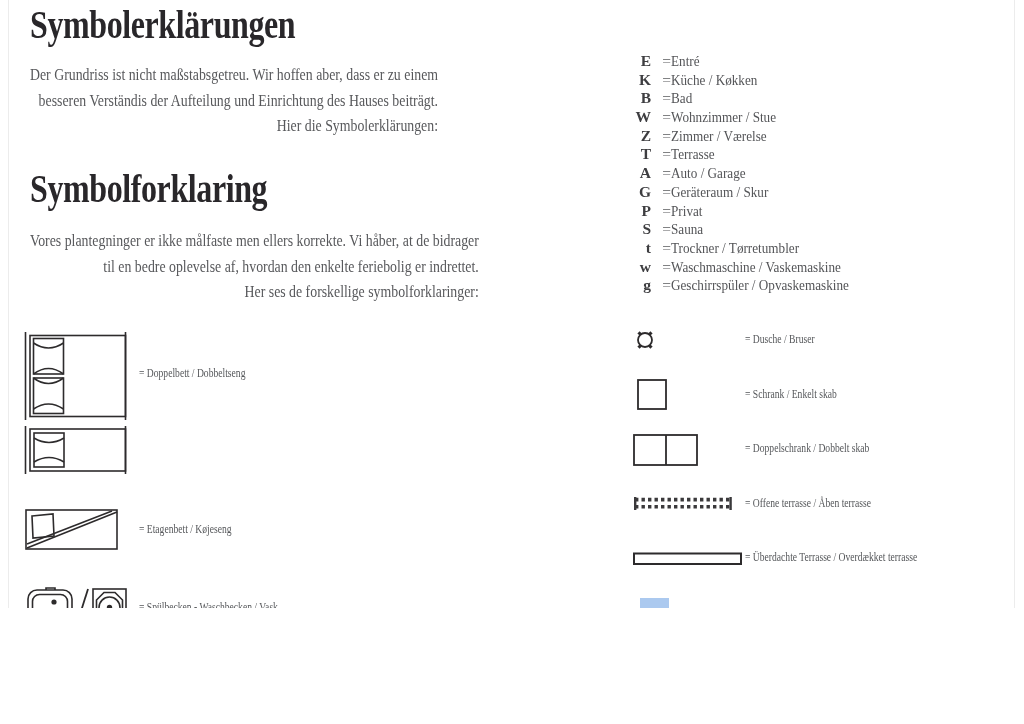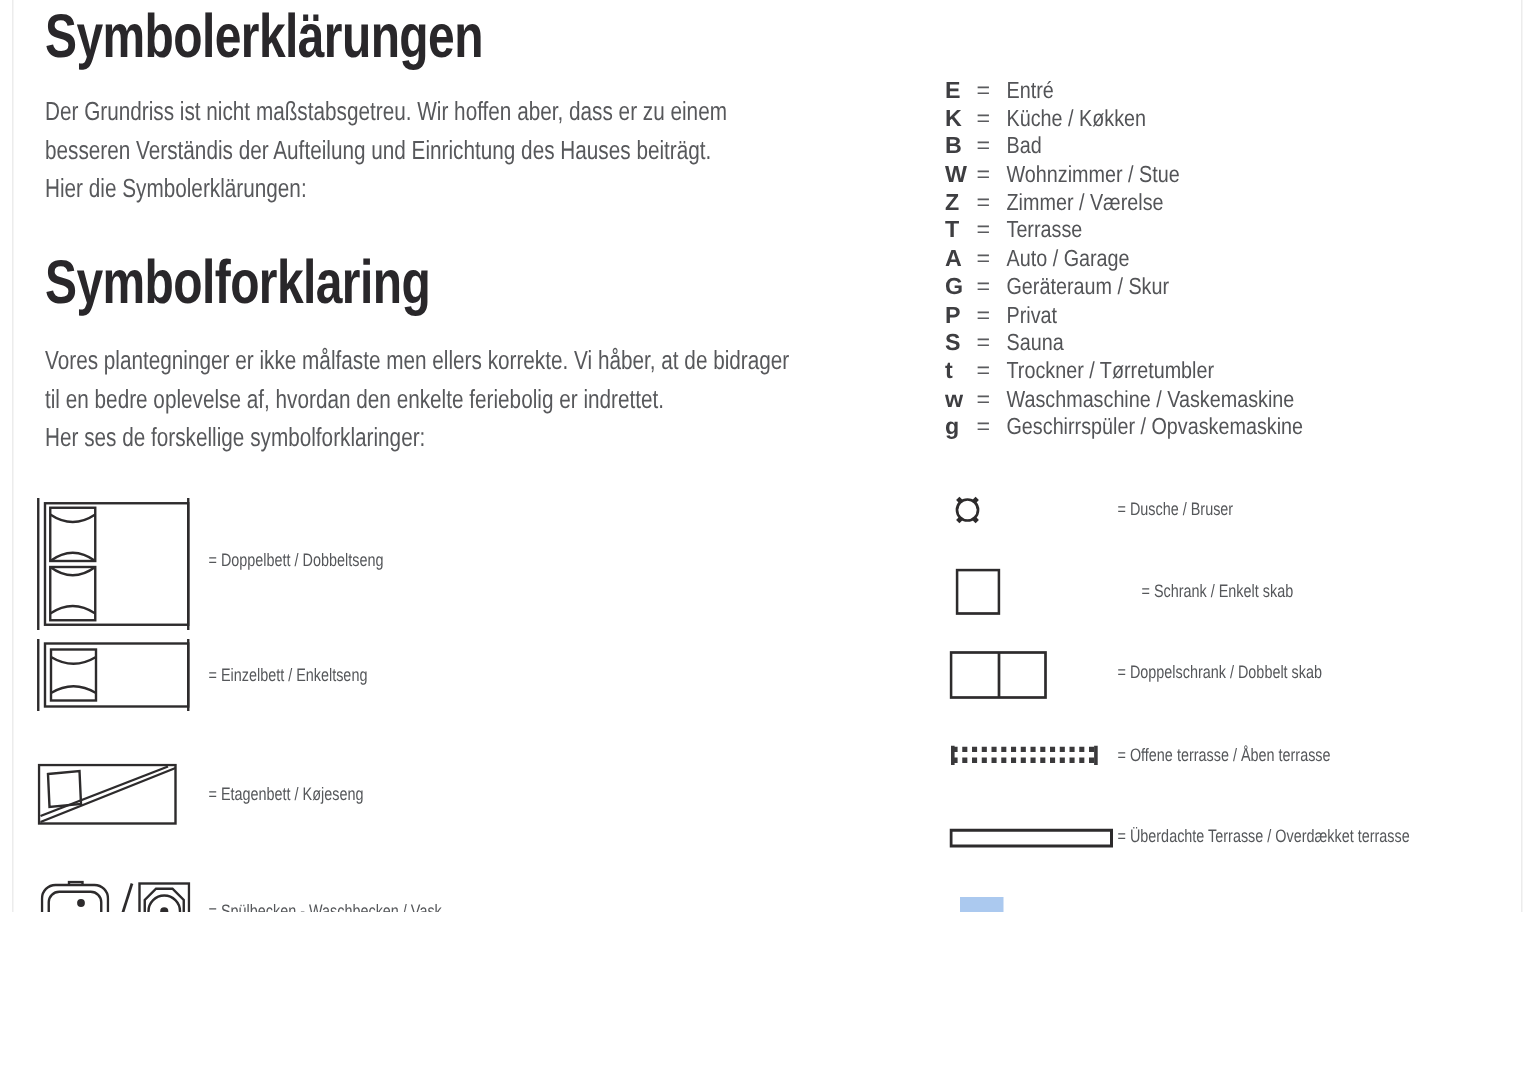--- a/index.html
+++ b/index.html
@@ -1,18 +1,18 @@
 <!DOCTYPE html>
 <html><head>
 <meta charset="utf-8">
 <style>
   html,body{margin:0;padding:0;background:#fff;}
   .page{
     position:relative;width:1024px;height:608px;background:#ffffff;
-    font-family:Liberation Sans, sans-serif;overflow:hidden;
+    font-family:Liberation Serif, serif;overflow:hidden;text-align:right;
   }
   .frame{position:absolute;background:#ececec;}
   .frame.left{left:8px;top:0;width:1px;height:724px;}
   .frame.right{left:1014px;top:0;width:1px;height:724px;}
   .frame.bottom{left:0;top:716px;width:1024px;height:1px;}
 
   .cond{display:inline-block;transform:scaleX(0.8);transform-origin:0 50%;white-space:nowrap;}
 
   h1.title{
     position:absolute;margin:0;font-weight:700;font-size:41px;line-height:46px;
@@ -146,21 +146,20 @@
   <div class="icon" style="left:23px;top:426px;">
     <svg width="106" height="48" viewBox="0 0 106 48" fill="none" stroke="#2d2b2c" stroke-width="1.6">
       <line x1="2.5" y1="0" x2="2.5" y2="48"></line>
       <rect x="7" y="3" width="95.5" height="42"></rect>
       <line x1="102.5" y1="0" x2="102.5" y2="48"></line>
       <rect x="11" y="7" width="30" height="34"></rect>
       <path d="M11 12 Q26 21 41 12"></path>
       <path d="M11 36 Q26 27 41 36"></path>
     </svg>
   </div>
-  <div class="legend-label" style="left:139px;top:443px;"><span class="cond">= Einzelbett / Enkeltseng</span></div>
 
   <div class="icon" style="left:25px;top:509px;">
     <svg width="94" height="42" viewBox="0 0 94 42" fill="none" stroke="#2d2b2c" stroke-width="1.6">
       <rect x="1" y="1" width="91" height="39"></rect>
       <path d="M7 7 L28 5 L29 27 L8 29 Z"></path>
       <line x1="2" y1="39" x2="92" y2="3"></line>
       <line x1="2" y1="35" x2="87" y2="2"></line>
     </svg>
   </div>
   <div class="legend-label" style="left:139px;top:522px;"><span class="cond">= Etagenbett / Køjeseng</span></div>
@@ -204,21 +203,21 @@
       <path d="M6.6 15.2 L8.8 17.4 L6.6 19.6 L4.4 17.4 Z" fill="#2d2b2c" stroke="none" transform="translate(0,1.2)"></path>
     </svg>
   </div>
   <div class="legend-label" style="left:745px;top:332px;"><span class="cond">= Dusche / Bruser</span></div>
 
   <div class="icon" style="left:637px;top:379px;">
     <svg width="30" height="31" viewBox="0 0 30 31" fill="none" stroke="#2d2b2c" stroke-width="1.8">
       <rect x="1" y="1" width="28" height="29"></rect>
     </svg>
   </div>
-  <div class="legend-label" style="left:745px;top:387px;margin-left:16px;"><span class="cond">= Schrank / Enkelt skab</span></div>
+  <div class="legend-label" style="left:745px;top:387px;"><span class="cond">= Schrank / Enkelt skab</span></div>
 
   <div class="icon" style="left:633px;top:434px;">
     <svg width="65" height="32" viewBox="0 0 65 32" fill="none" stroke="#2d2b2c" stroke-width="1.8">
       <rect x="1" y="1" width="63" height="30"></rect>
       <line x1="33" y1="1" x2="33" y2="31"></line>
     </svg>
   </div>
   <div class="legend-label" style="left:745px;top:441px;"><span class="cond">= Doppelschrank / Dobbelt skab</span></div>
 
   <div class="icon" style="left:634px;top:497px;">

